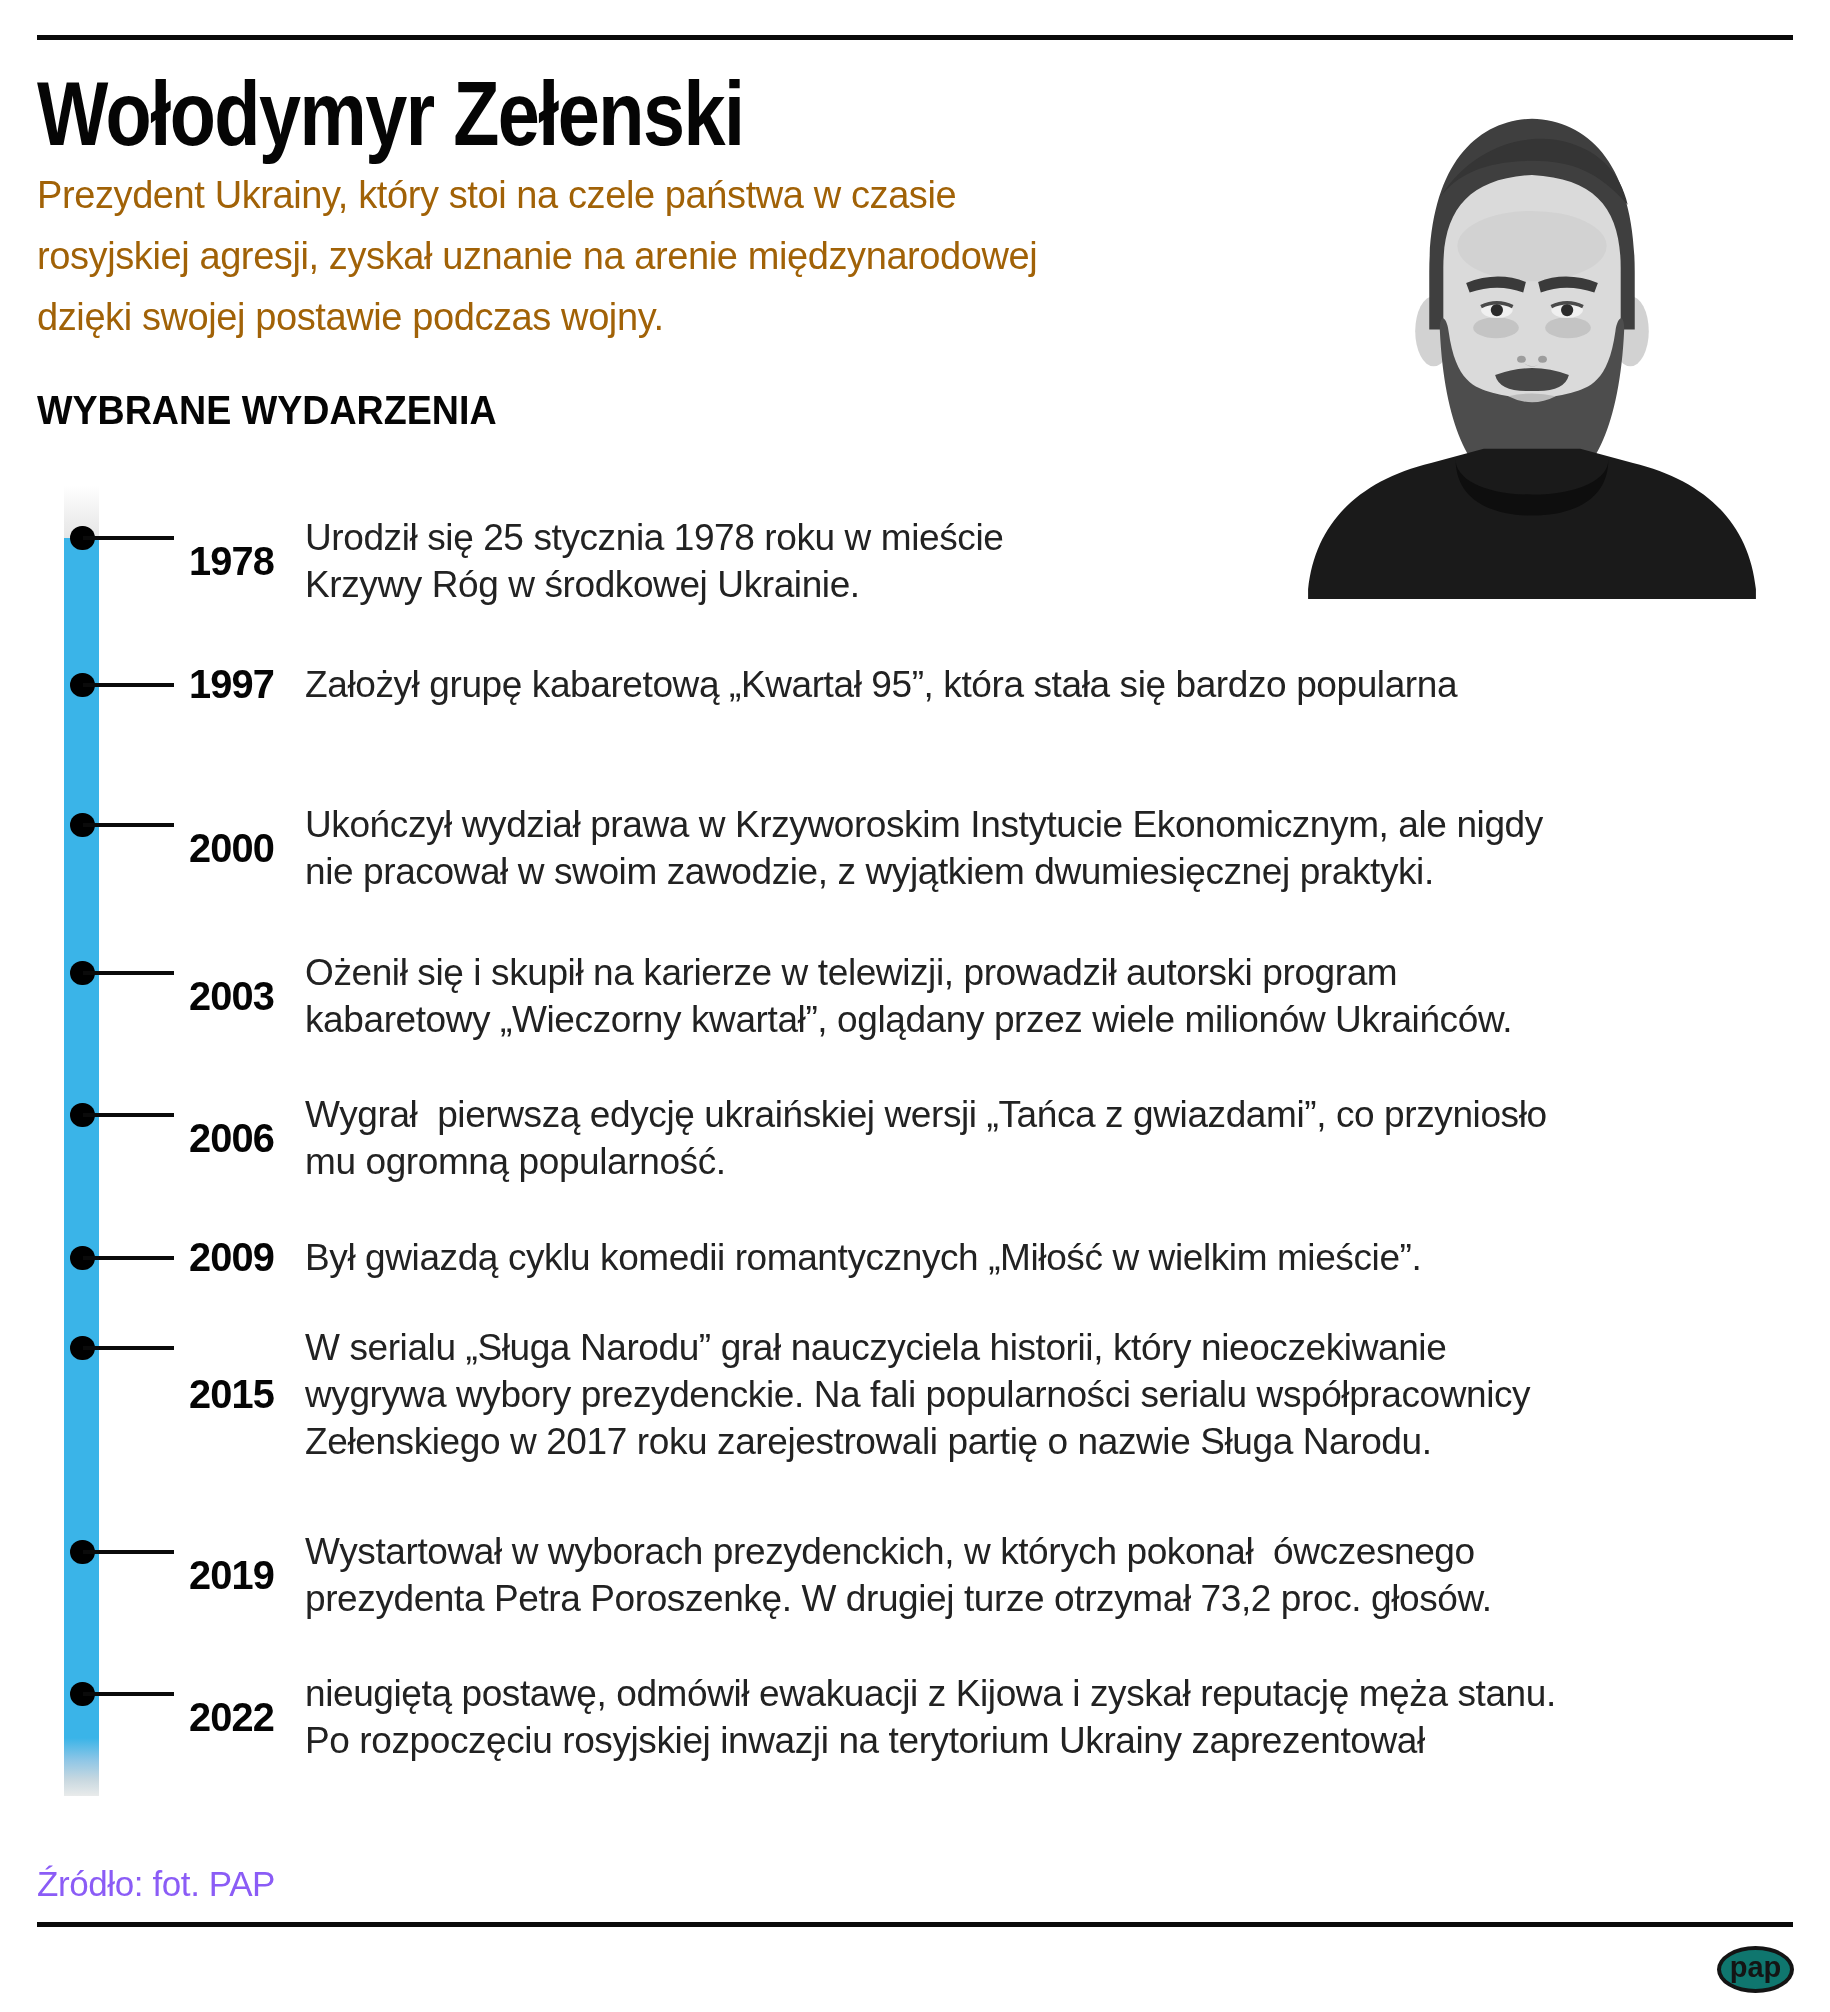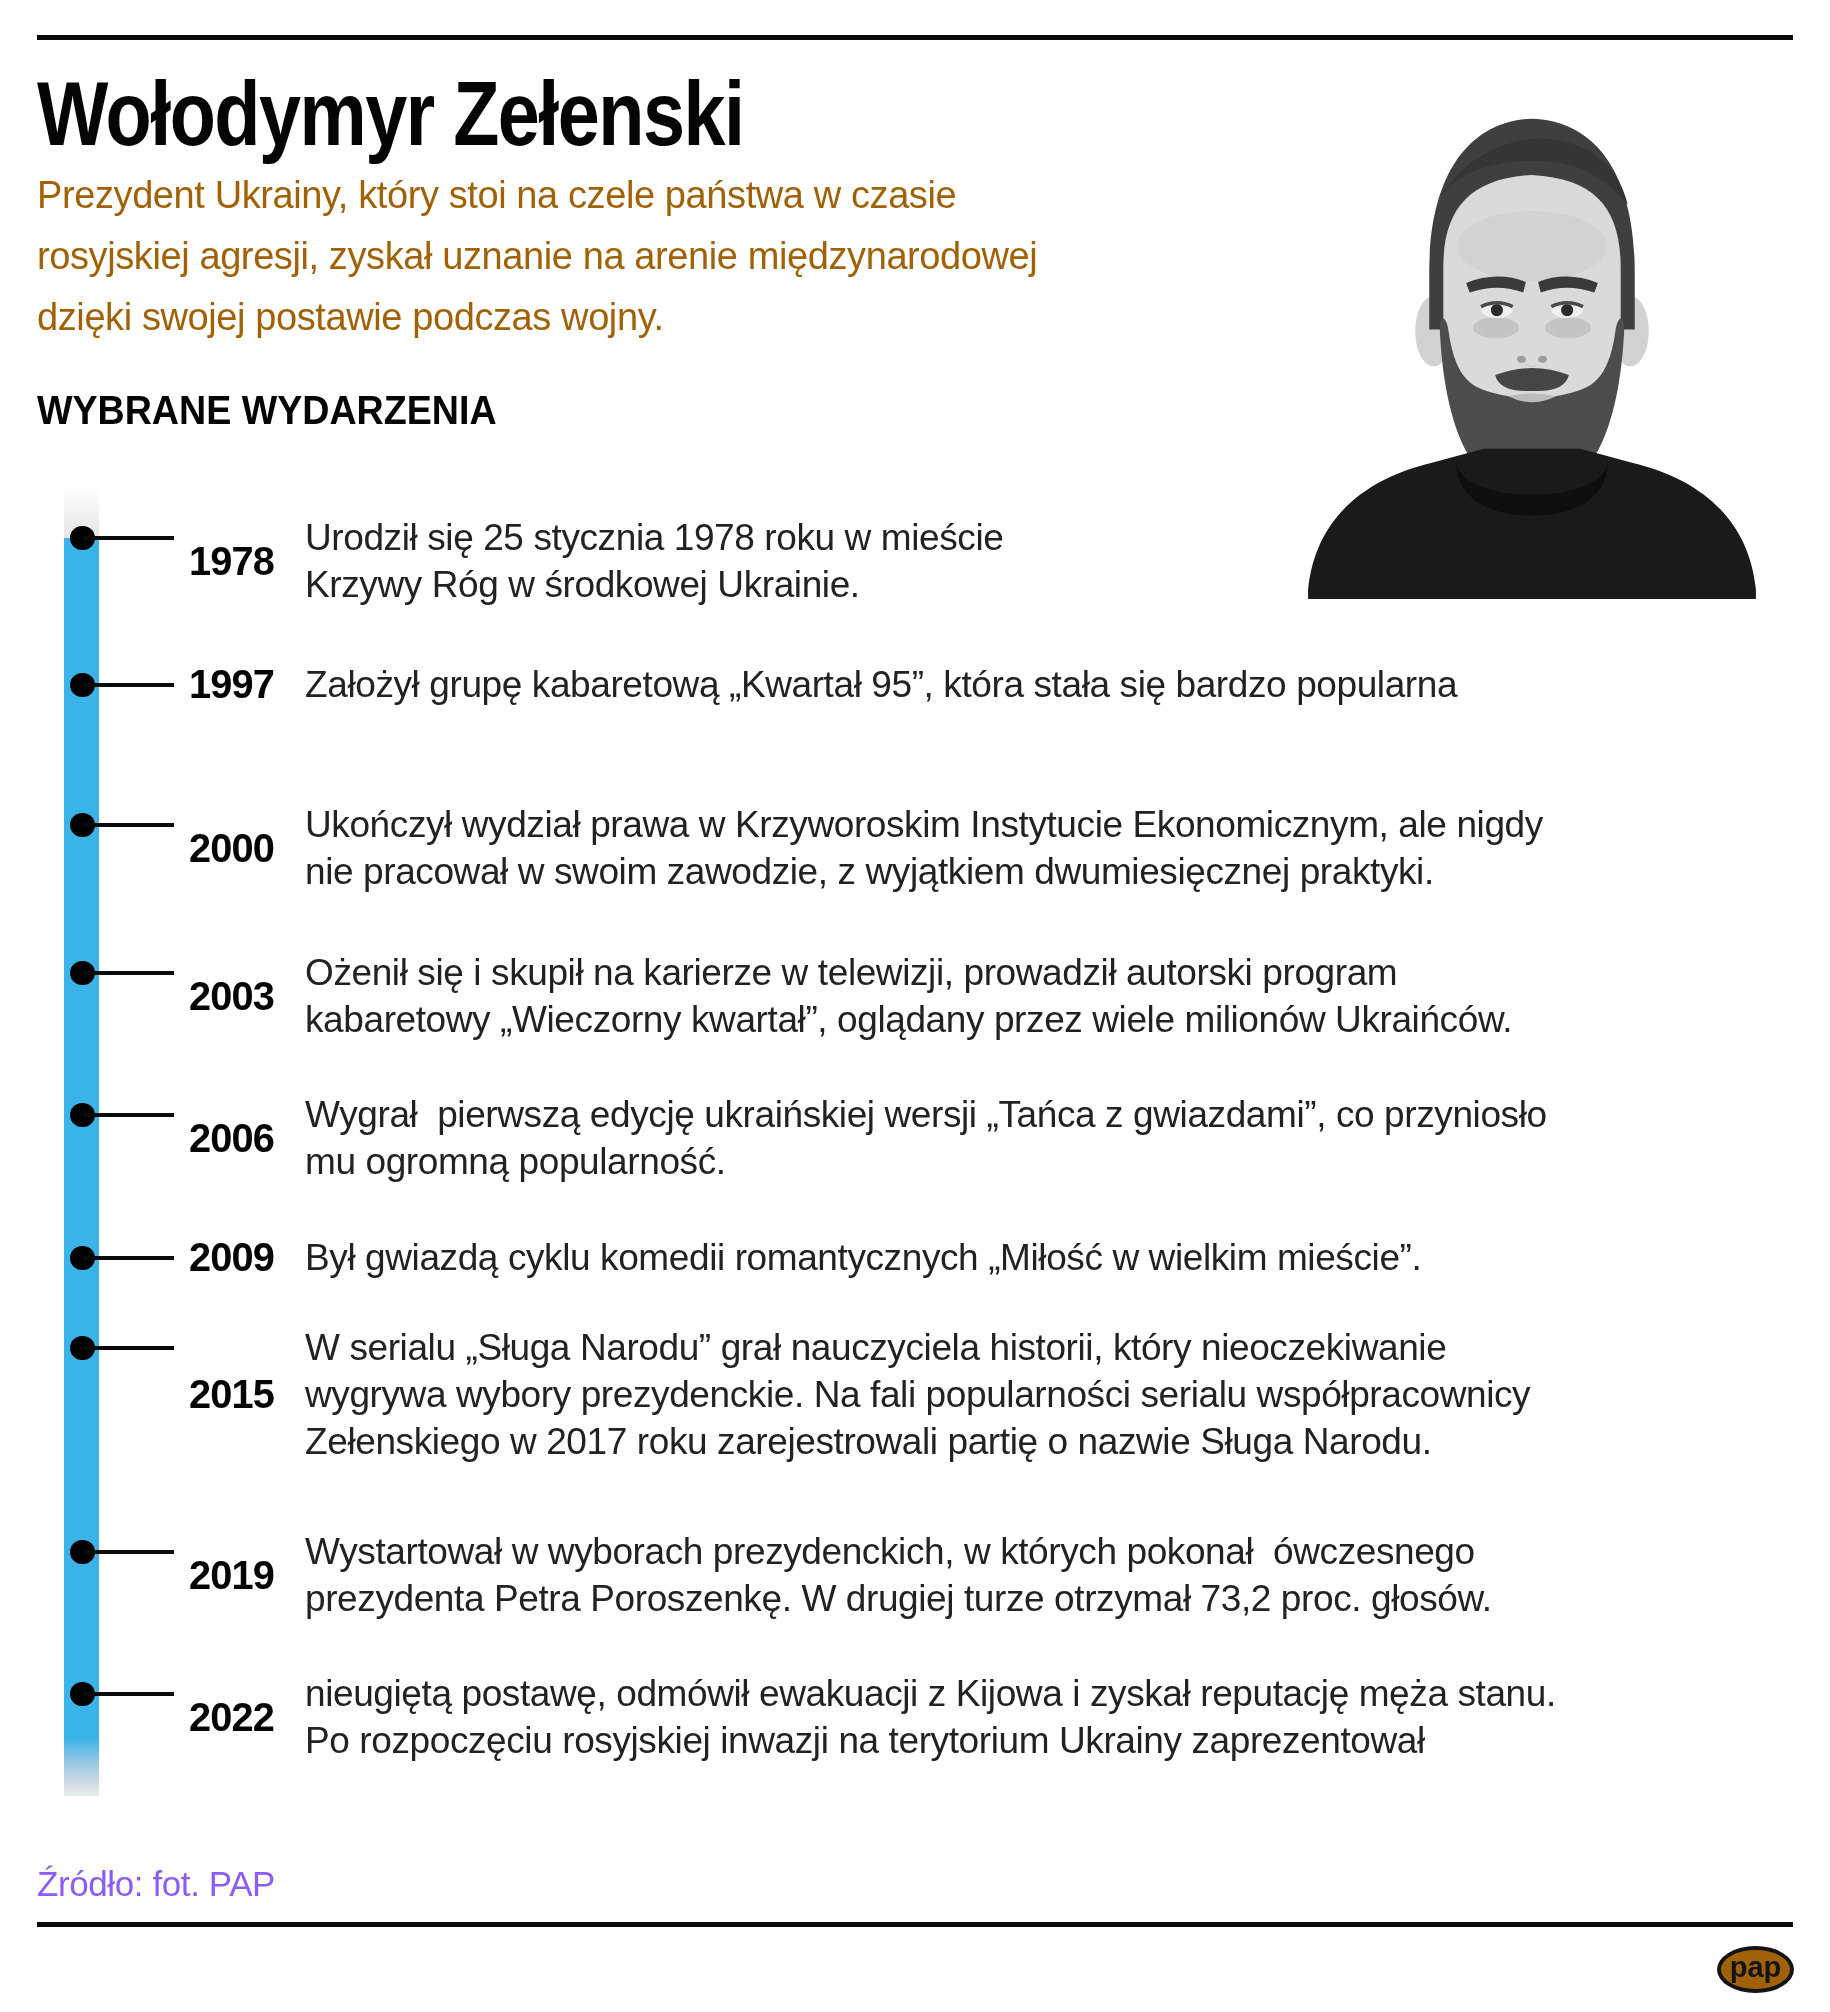--- a/index.html
+++ b/index.html
@@ -56,21 +56,21 @@
   .portrait{position:absolute;left:1308px;top:66px;width:448px;height:533px;}
   .portrait svg{display:block;width:448px;height:533px;}
 
   .source{
     position:absolute;left:37px;top:1863px;
     font-size:35px;line-height:42px;color:#8b5cf6;letter-spacing:-0.4px;
   }
 
   .pap-logo{
     position:absolute;left:1717px;top:1946px;width:77px;height:47px;
-    border:4.4px solid #141414;border-radius:50%;background:#a16207;
+    border:4.4px solid #141414;border-radius:50%;background:#0f766e;
     box-sizing:border-box;display:flex;align-items:center;justify-content:center;
   }
   .pap-logo span{
     font-size:29px;font-weight:bold;color:#141414;letter-spacing:0px;
     line-height:1;transform:translateY(-1.8px);
   }
 </style>
 </head>
 <body>
 

